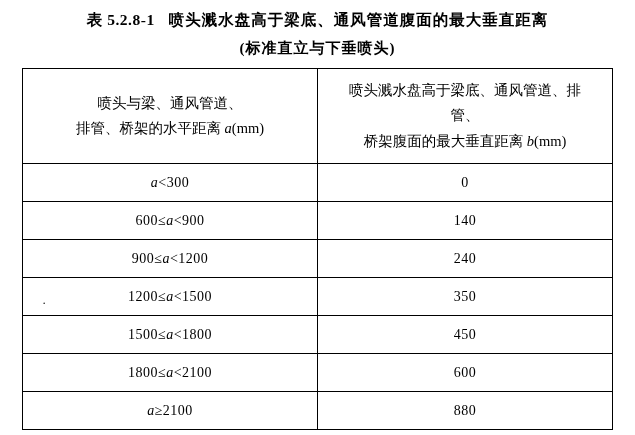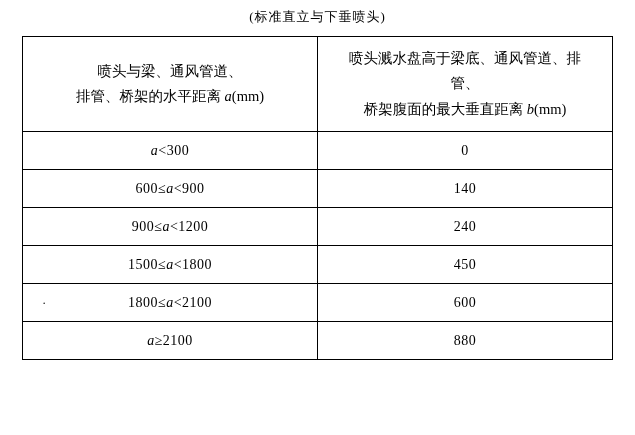--- a/index.html
+++ b/index.html
@@ -31,22 +31,22 @@
   }
   .caption .cap-num {
     font-family: "Liberation Serif", "DejaVu Serif", serif;
     margin-right: 14px;
   }
   .caption .cap-title {
     letter-spacing: 1px;
   }
   .subcaption {
     text-align: center;
-    font-size: 13px;
-    font-weight: normal;
+    font-size: 15px;
+    font-weight: bold;
     letter-spacing: 1px;
     padding-top: 8px;
     padding-bottom: 10px;
   }
   table.data {
     border-collapse: collapse;
     width: 591px;
     margin: 0 auto;
     table-layout: fixed;
   }
@@ -87,20 +87,23 @@
     font-size: 13px;
     line-height: 1;
     color: #222;
   }
 </style>
 </head>
 <body>
 
 <div class="page">
 
+  <div class="caption">
+    <span class="cap-num">表 5.2.8-1</span><span class="cap-title">喷头溅水盘高于梁底、通风管道腹面的最大垂直距离</span>
+  </div>
 
   <div class="subcaption">(标准直立与下垂喷头)</div>
 
   <span class="dot-mark">·</span>
 
   <table class="data">
     <colgroup>
       <col class="col-a">
       <col class="col-b">
     </colgroup>
@@ -128,20 +131,24 @@
       </tr>
       <tr class="body-row">
         <td class="val">600≤<span class="ital">a</span>&lt;900</td>
         <td class="val">140</td>
       </tr>
       <tr class="body-row">
         <td class="val">900≤<span class="ital">a</span>&lt;1200</td>
         <td class="val">240</td>
       </tr>
       <tr class="body-row">
+        <td class="val">1200≤<span class="ital">a</span>&lt;1500</td>
+        <td class="val">350</td>
+      </tr>
+      <tr class="body-row">
         <td class="val">1500≤<span class="ital">a</span>&lt;1800</td>
         <td class="val">450</td>
       </tr>
       <tr class="body-row">
         <td class="val">1800≤<span class="ital">a</span>&lt;2100</td>
         <td class="val">600</td>
       </tr>
       <tr class="body-row">
         <td class="val"><span class="ital">a</span>≥2100</td>
         <td class="val">880</td>

